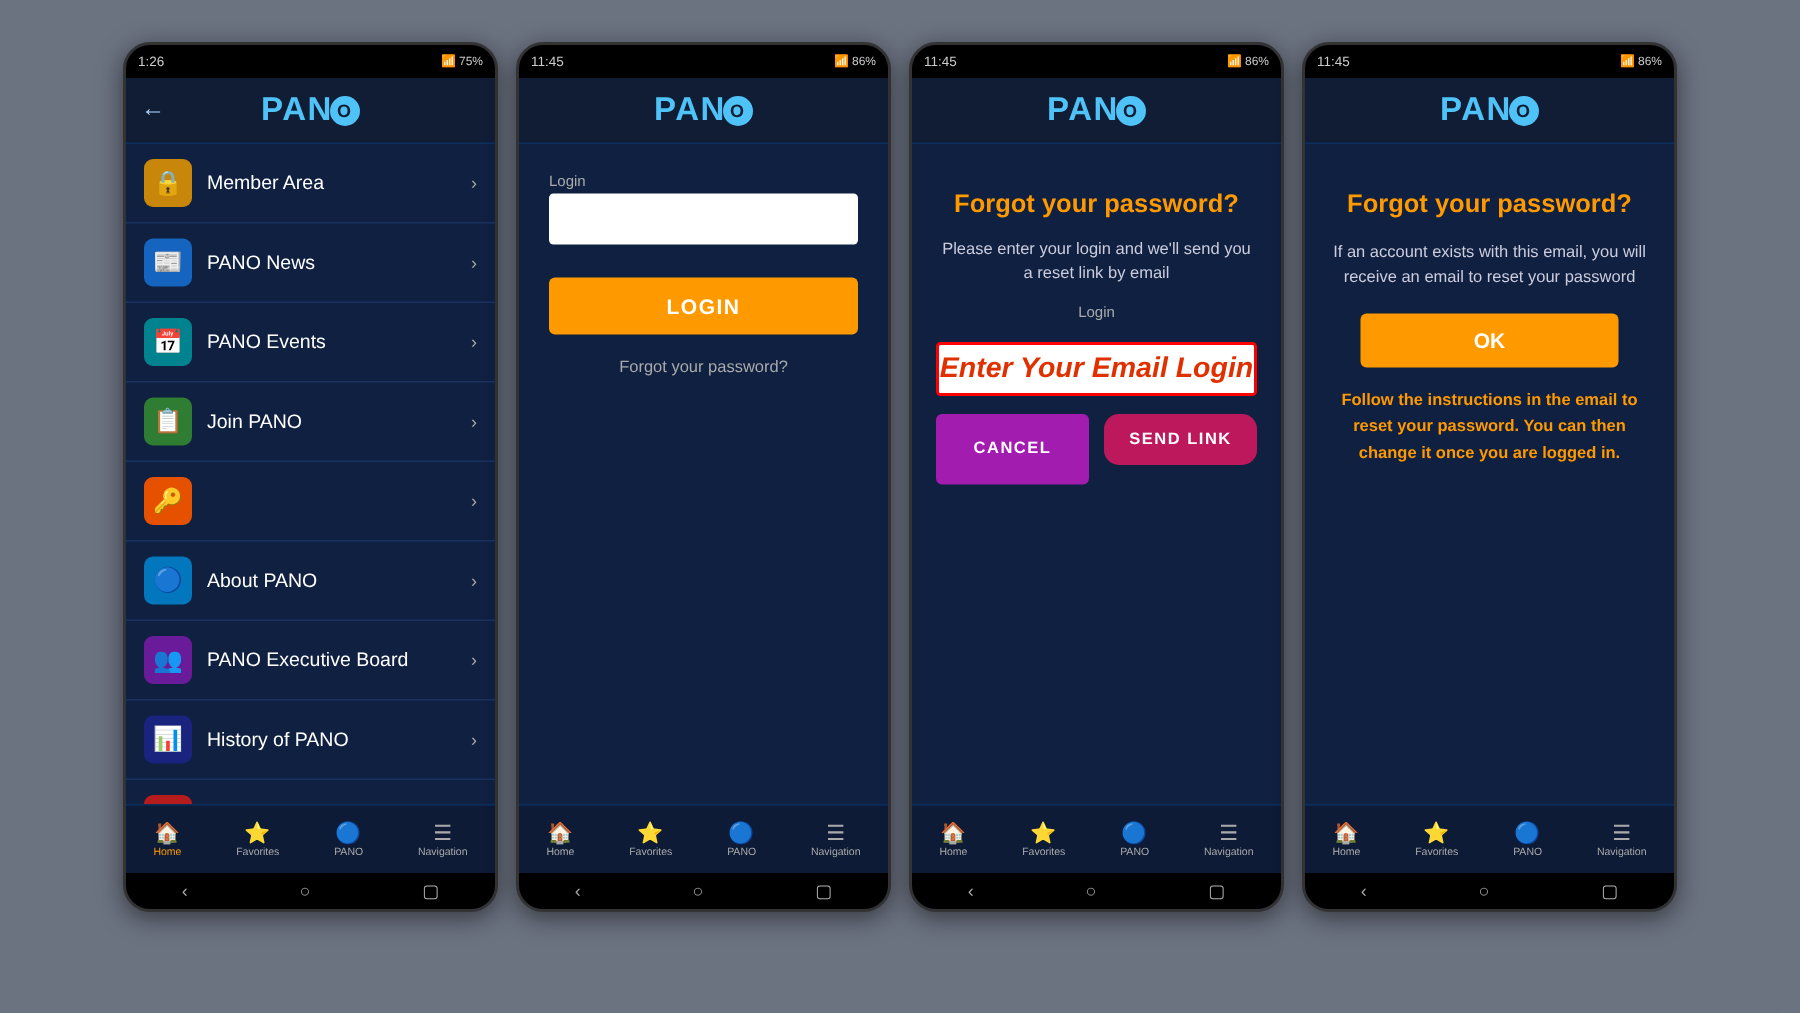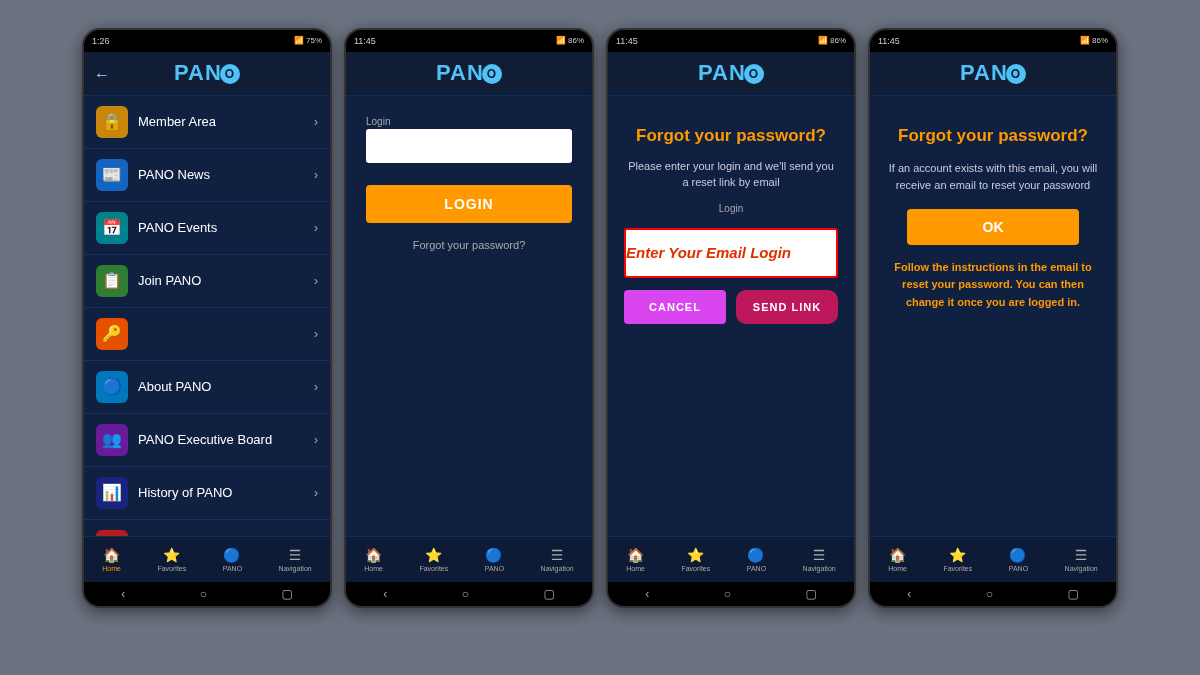--- a/index.html
+++ b/index.html
@@ -214,38 +214,39 @@
       text-align: center;
     }
     .forgot-desc {
       color: #ccd;
       font-size: 11px;
       text-align: center;
       line-height: 1.5;
     }
     .forgot-email-input {
       width: 100%;
-      height: 50px;
+      height: 36px;
       background: #fff;
       border: 2px solid #f00;
       border-radius: 3px;
-      font-size: 15px;
+      font-size: 19px;
       font-weight: bold;
       color: #e03000;
+      text-align: center;
       font-style: italic;
     }
     .forgot-btn-row {
       display: flex;
       gap: 10px;
       width: 100%;
     }
     .btn-cancel {
       flex: 1;
-      height: 34px;
-      background: #d946ef;
+      height: 47px;
+      background: #a21caf;
       border: none;
       border-radius: 4px;
       color: #fff;
       font-size: 11px;
       font-weight: bold;
       letter-spacing: 1px;
     }
     .btn-sendlink {
       flex: 1;
       height: 34px;

